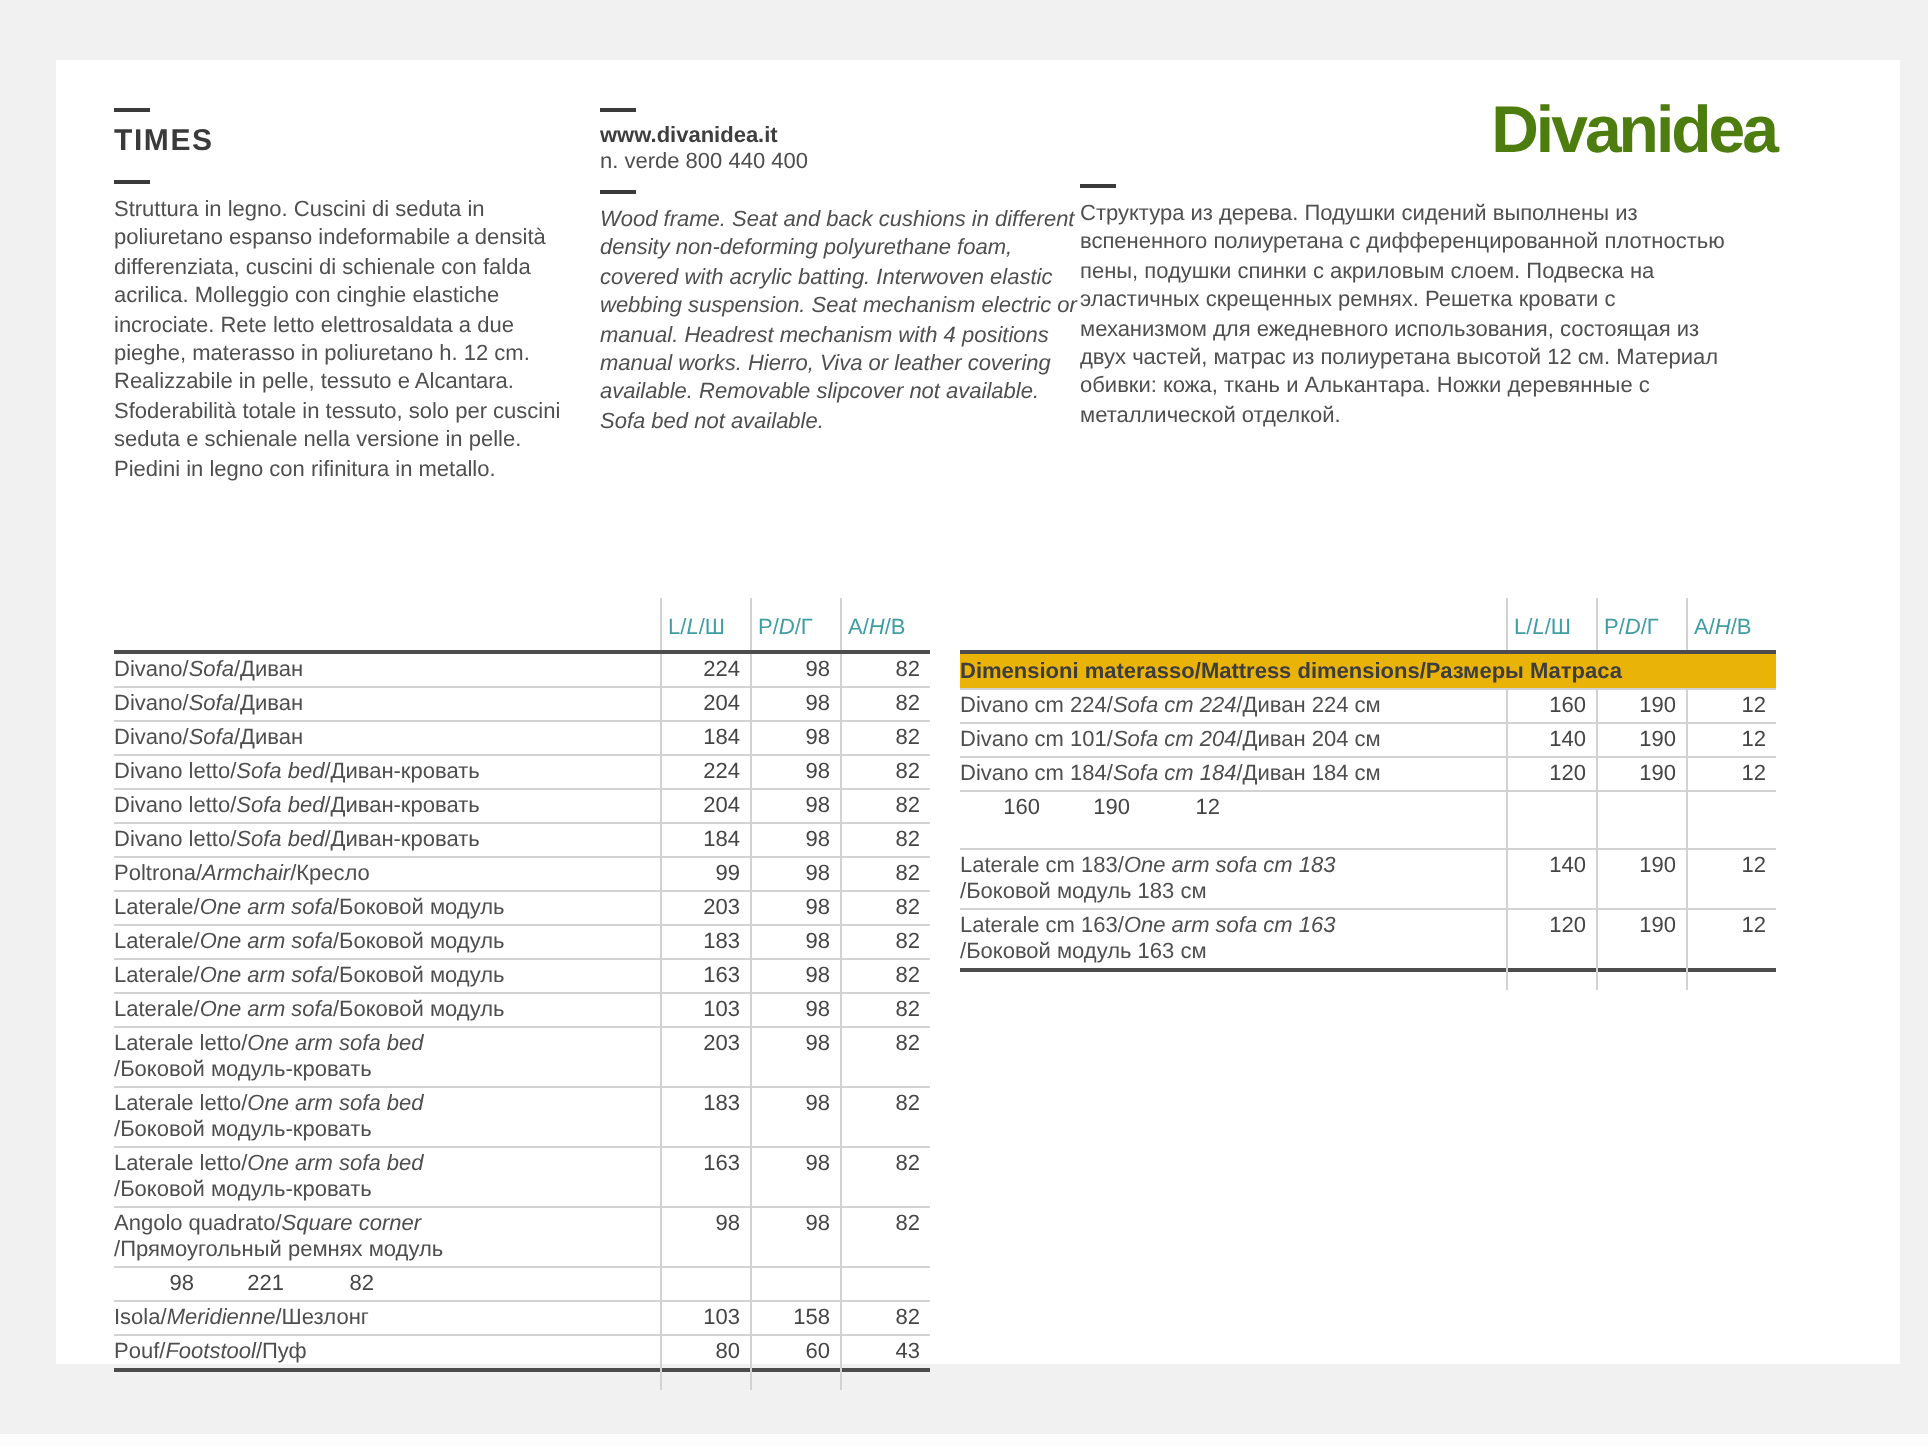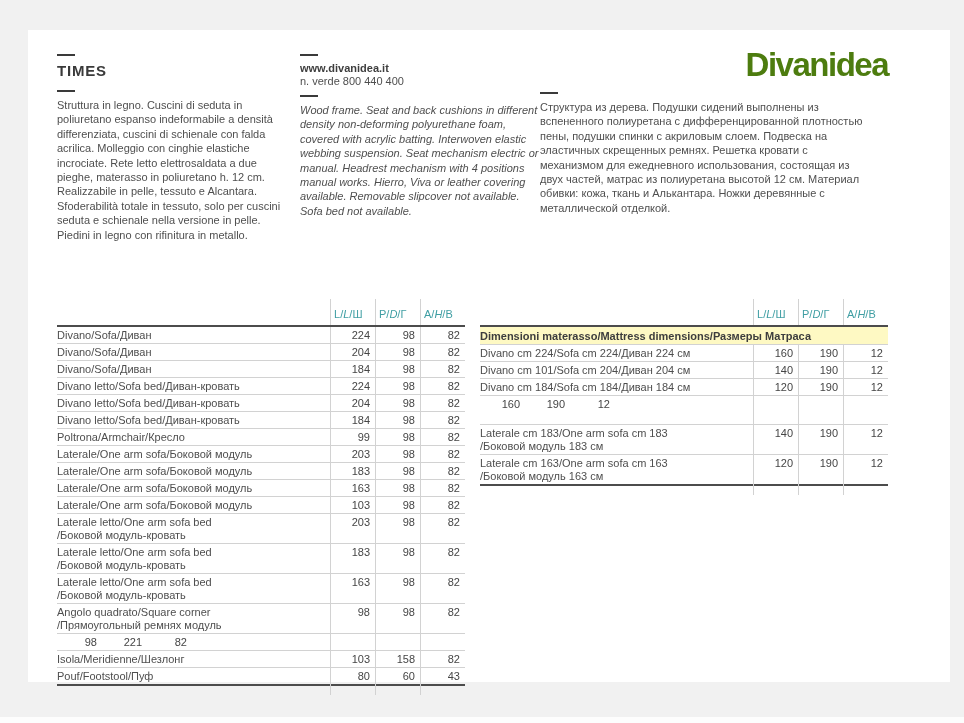--- a/index.html
+++ b/index.html
@@ -33,28 +33,28 @@
 
   .vline { position:absolute; top:-3px; bottom:-9px; width:1px; background:var(--rule-light,#d2d2d2); z-index:0; }
 
   .thead { display:flex; height:25px; border-bottom:2px solid var(--rule-dark,#4c4c4c); position:relative; z-index:1; }
   .hlabel { flex:1; }
   .hcell { width:45px; padding:6px 0 0 4px; color:var(--accent,#3f9ea3); font-size:11px; white-space:nowrap; }
   .hcell .it { font-style:italic; }
 
   .section-row { height:18px; border-bottom:1px solid var(--rule-light,#d2d2d2);
                  display:flex; align-items:center; font-weight:bold; color:#3d3d3d;
-                 background:#fef9c3; position:relative; z-index:1; white-space:nowrap; }
+                 background:#eab308; position:relative; z-index:1; white-space:nowrap; }
 
   .trow { display:flex; min-height:17px; border-bottom:1px solid var(--rule-light,#d2d2d2); align-items:flex-start; }
   .trow.two { min-height:29px; }
   .tbody .trow:last-child { border-bottom:2px solid var(--rule-dark,#4c4c4c); }
 
   .tlabel { flex:1; line-height:13px; padding:2px 4px 1px 0; color:#4e4e4e; }
-  .tlabel .it { }
+  .tlabel .it { font-style:italic; }
   .tnum { width:45px; text-align:right; padding:2px 5px 0 0; line-height:13px; color:#454545; }
 </style>
 </head>
 <body>
 
 <div class="canvas">
   <div class="page">
 
     <div class="col col-it">
       <div class="dash"></div>

